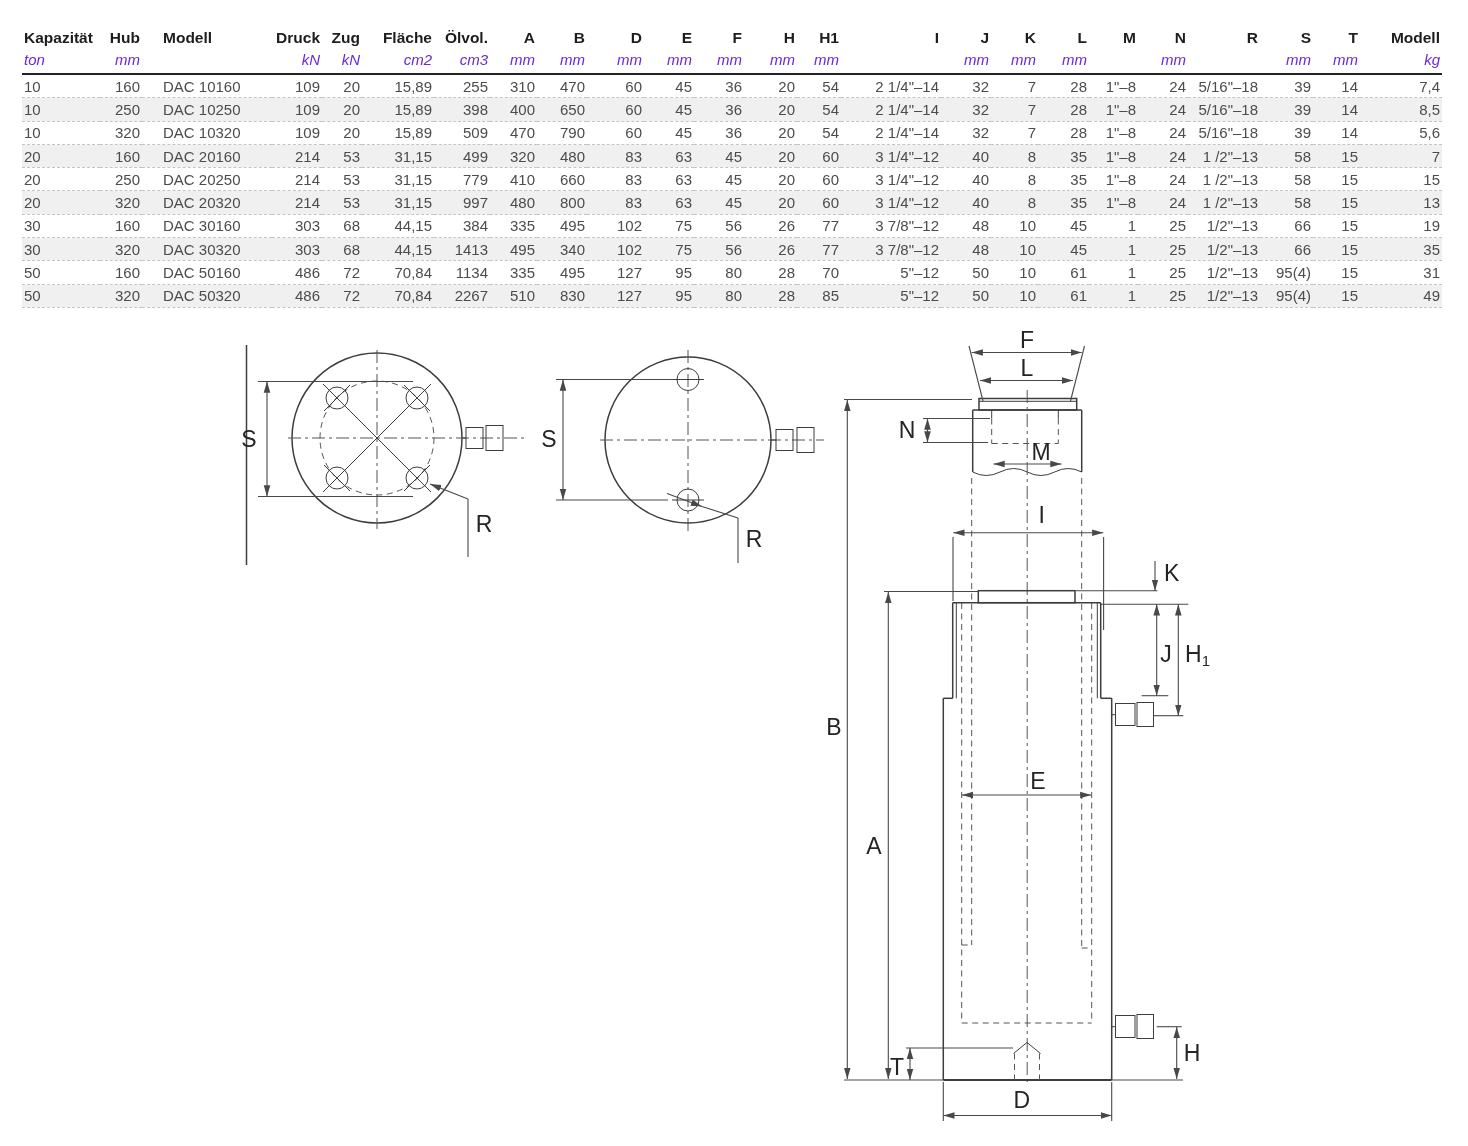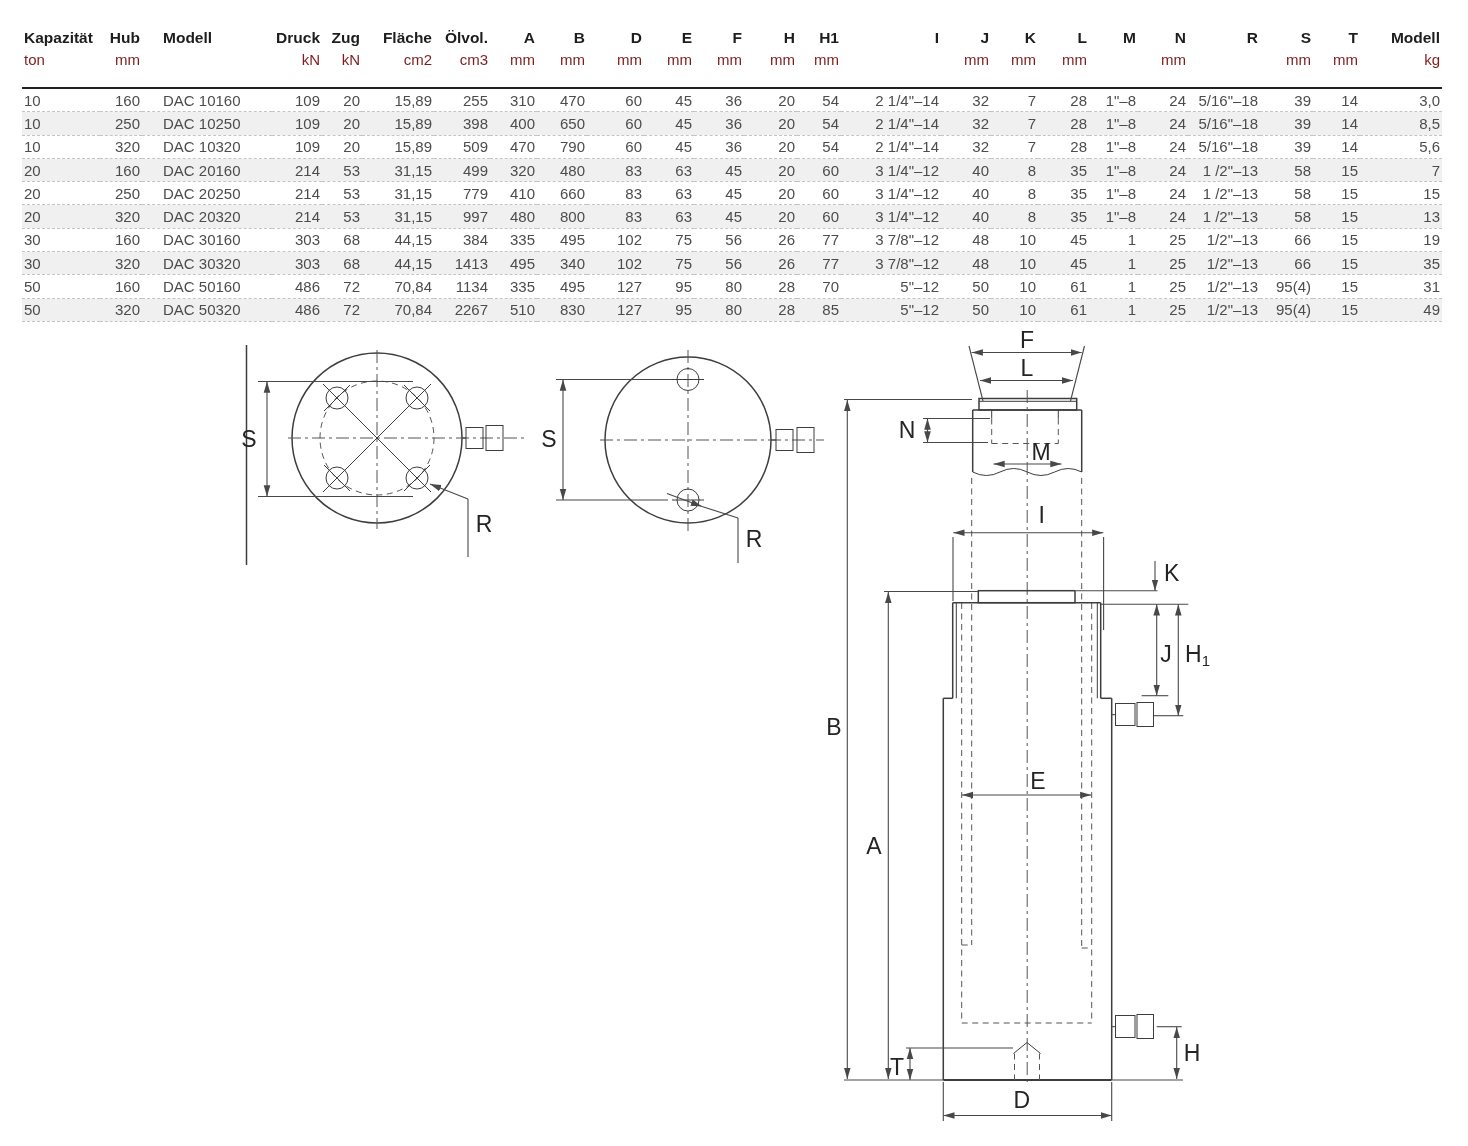--- a/index.html
+++ b/index.html
@@ -3,21 +3,21 @@
 <meta charset="utf-8">
 <style>
   html,body{margin:0;padding:0;background:#ffffff;}
   .page{position:relative;width:1468px;height:1146px;background:#fff;overflow:hidden;
         font-family:"Liberation Sans","DejaVu Sans",sans-serif;}
   
   table.spec{position:absolute;left:22px;top:24px;width:1420px;border-collapse:collapse;
              table-layout:fixed;font-size:15px;color:#4c4c4e;}
   table.spec th,table.spec td{white-space:nowrap;overflow:hidden;}
   tr.hdr th{font-weight:bold;color:#1d1d1f;font-size:15.5px;height:23px;vertical-align:bottom;padding:0 2px 1px 0;}
-  tr.units td{color:#7f1d1d;height:23px;vertical-align:middle;padding:0 2px 16px 0;}
+  tr.units td{font-style:italic;color:#6d28d9;height:23px;vertical-align:middle;padding:0 2px 2px 0;}
   tr.units{border-bottom:2px solid #222;}
   tbody tr.datarow{border-top:1px dashed #c4c4c4;}
   tbody tr.datarow:first-child{border-top:none;}
   tbody tr.datarow:last-child{border-bottom:1px dashed #c4c4c4;}
   tbody tr.even{background:#f0f0f0;}
   tbody td{height:22.3px;padding:0 2px 0 0;}
   .ar{text-align:right;}
   .al{text-align:left;}
   .pl2{padding-left:2px !important;}
   .pl21{padding-left:21px !important;}
@@ -135,21 +135,21 @@
           <td class="ar">54</td>
           <td class="ar">2 1/4"–14</td>
           <td class="ar">32</td>
           <td class="ar">7</td>
           <td class="ar">28</td>
           <td class="ar">1"–8</td>
           <td class="ar">24</td>
           <td class="ar">5/16"–18</td>
           <td class="ar">39</td>
           <td class="ar">14</td>
-          <td class="ar">3,0</td>
+          <td class="ar">7,4</td>
         </tr>
         <tr class="datarow even">
           <td class="al pl2">10</td>
           <td class="ar">250</td>
           <td class="al pl21">DAC 10250</td>
           <td class="ar">109</td>
           <td class="ar">20</td>
           <td class="ar">15,89</td>
           <td class="ar">398</td>
           <td class="ar">400</td>

